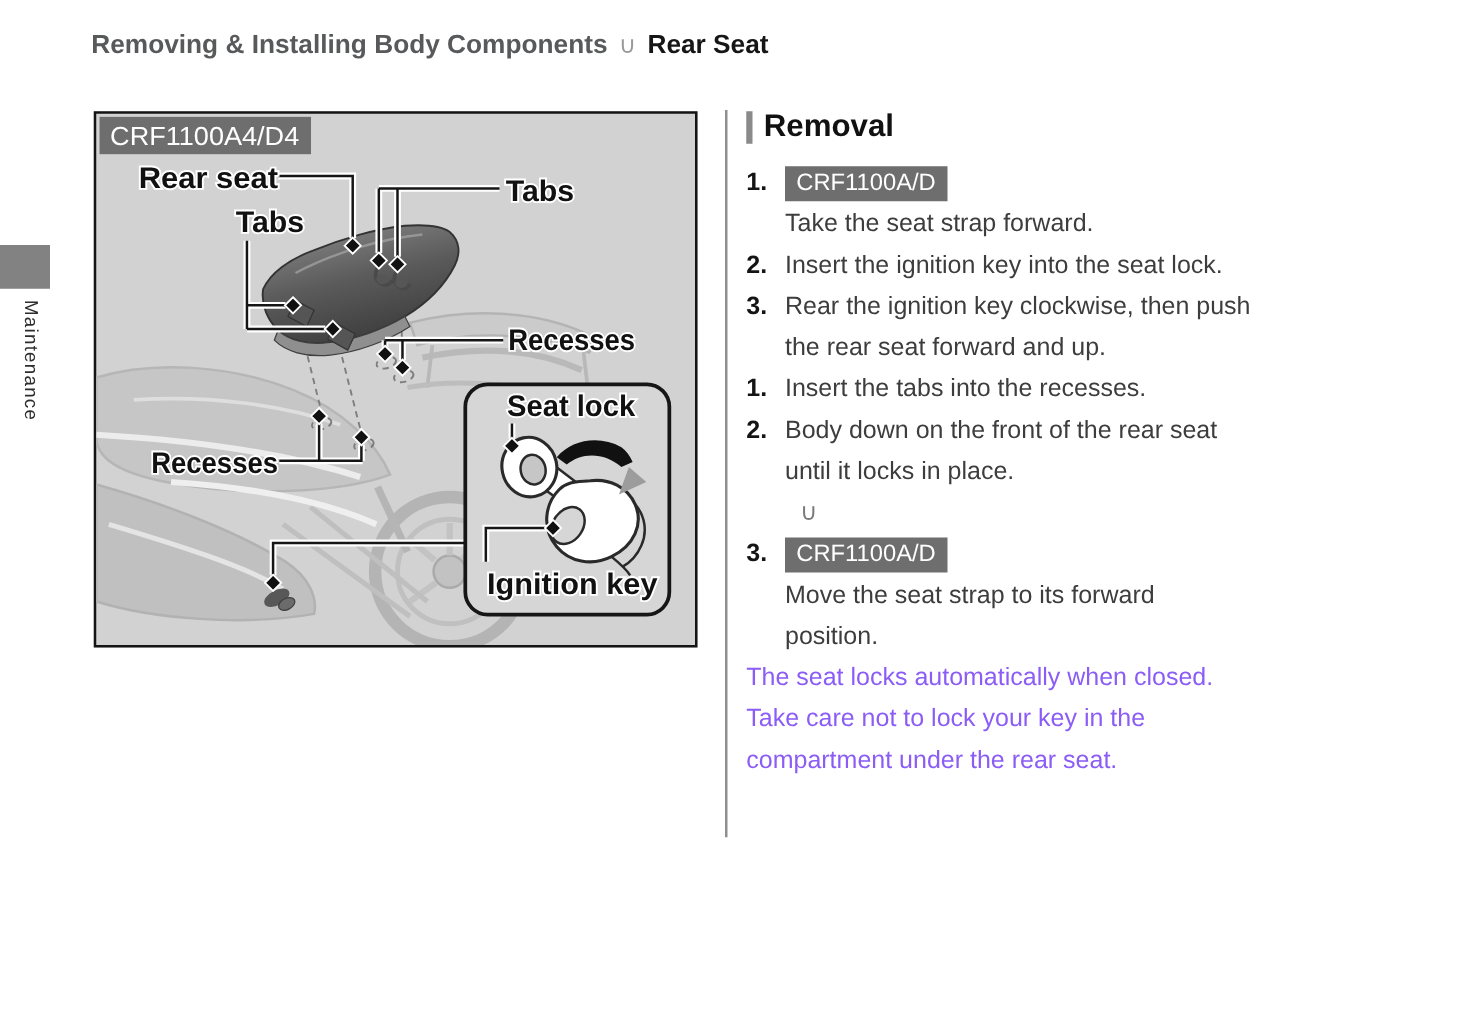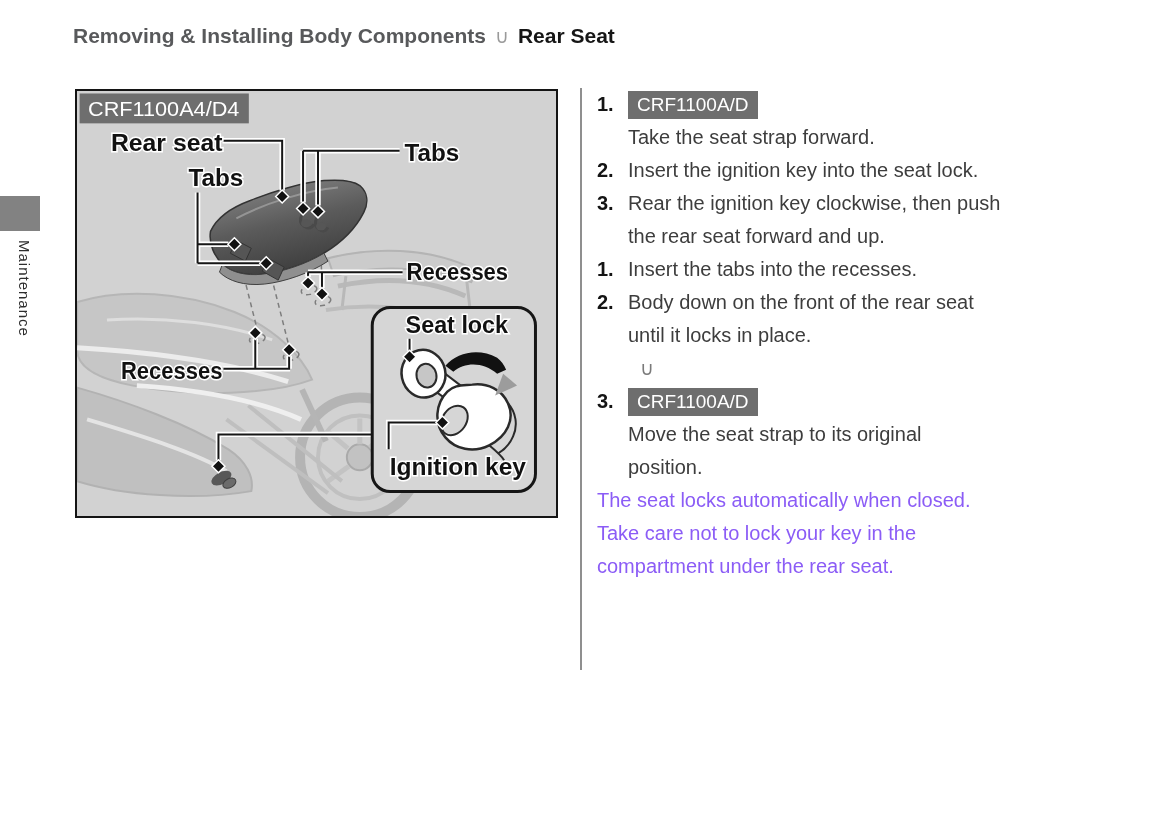--- a/index.html
+++ b/index.html
@@ -177,20 +177,24 @@
         <rect x="2.5" y="2.5" width="170" height="30" fill="#6e6e6e"></rect>
         <text class="badgetext" x="11" y="25" textLength="152" lengthAdjust="spacingAndGlyphs">CRF1100A4/D4</text>
       </g>
     </svg>
   </div>
 
   <div class="divider"></div>
 
   <div class="col">
 
+    <h2 class="sect">
+      <span class="bar"></span>
+      <span class="t">Removal</span>
+    </h2>
 
     <div class="step">
       <span class="num">1.</span>
       <div class="badge-line">
           <span class="badge">CRF1100A/D</span>
         </div>
       <div class="txt">Take the seat strap forward.</div>
     </div>
     <div class="step">
       <span class="num">2.</span>
@@ -213,21 +217,21 @@
 until it locks in place.</div>
       <div class="sub">
         <span class="ubul">∪</span>
       </div>
     </div>
     <div class="step">
       <span class="num">3.</span>
       <div class="badge-line">
           <span class="badge">CRF1100A/D</span>
         </div>
-      <div class="txt">Move the seat strap to its original
+      <div class="txt">Move the seat strap to its forward
 position.</div>
     </div>
 
     <div class="note">The seat locks automatically when closed.
 Take care not to lock your key in the
 compartment under the rear seat.</div>
   </div>
 
   <div class="pageno">254</div>
 </div>

